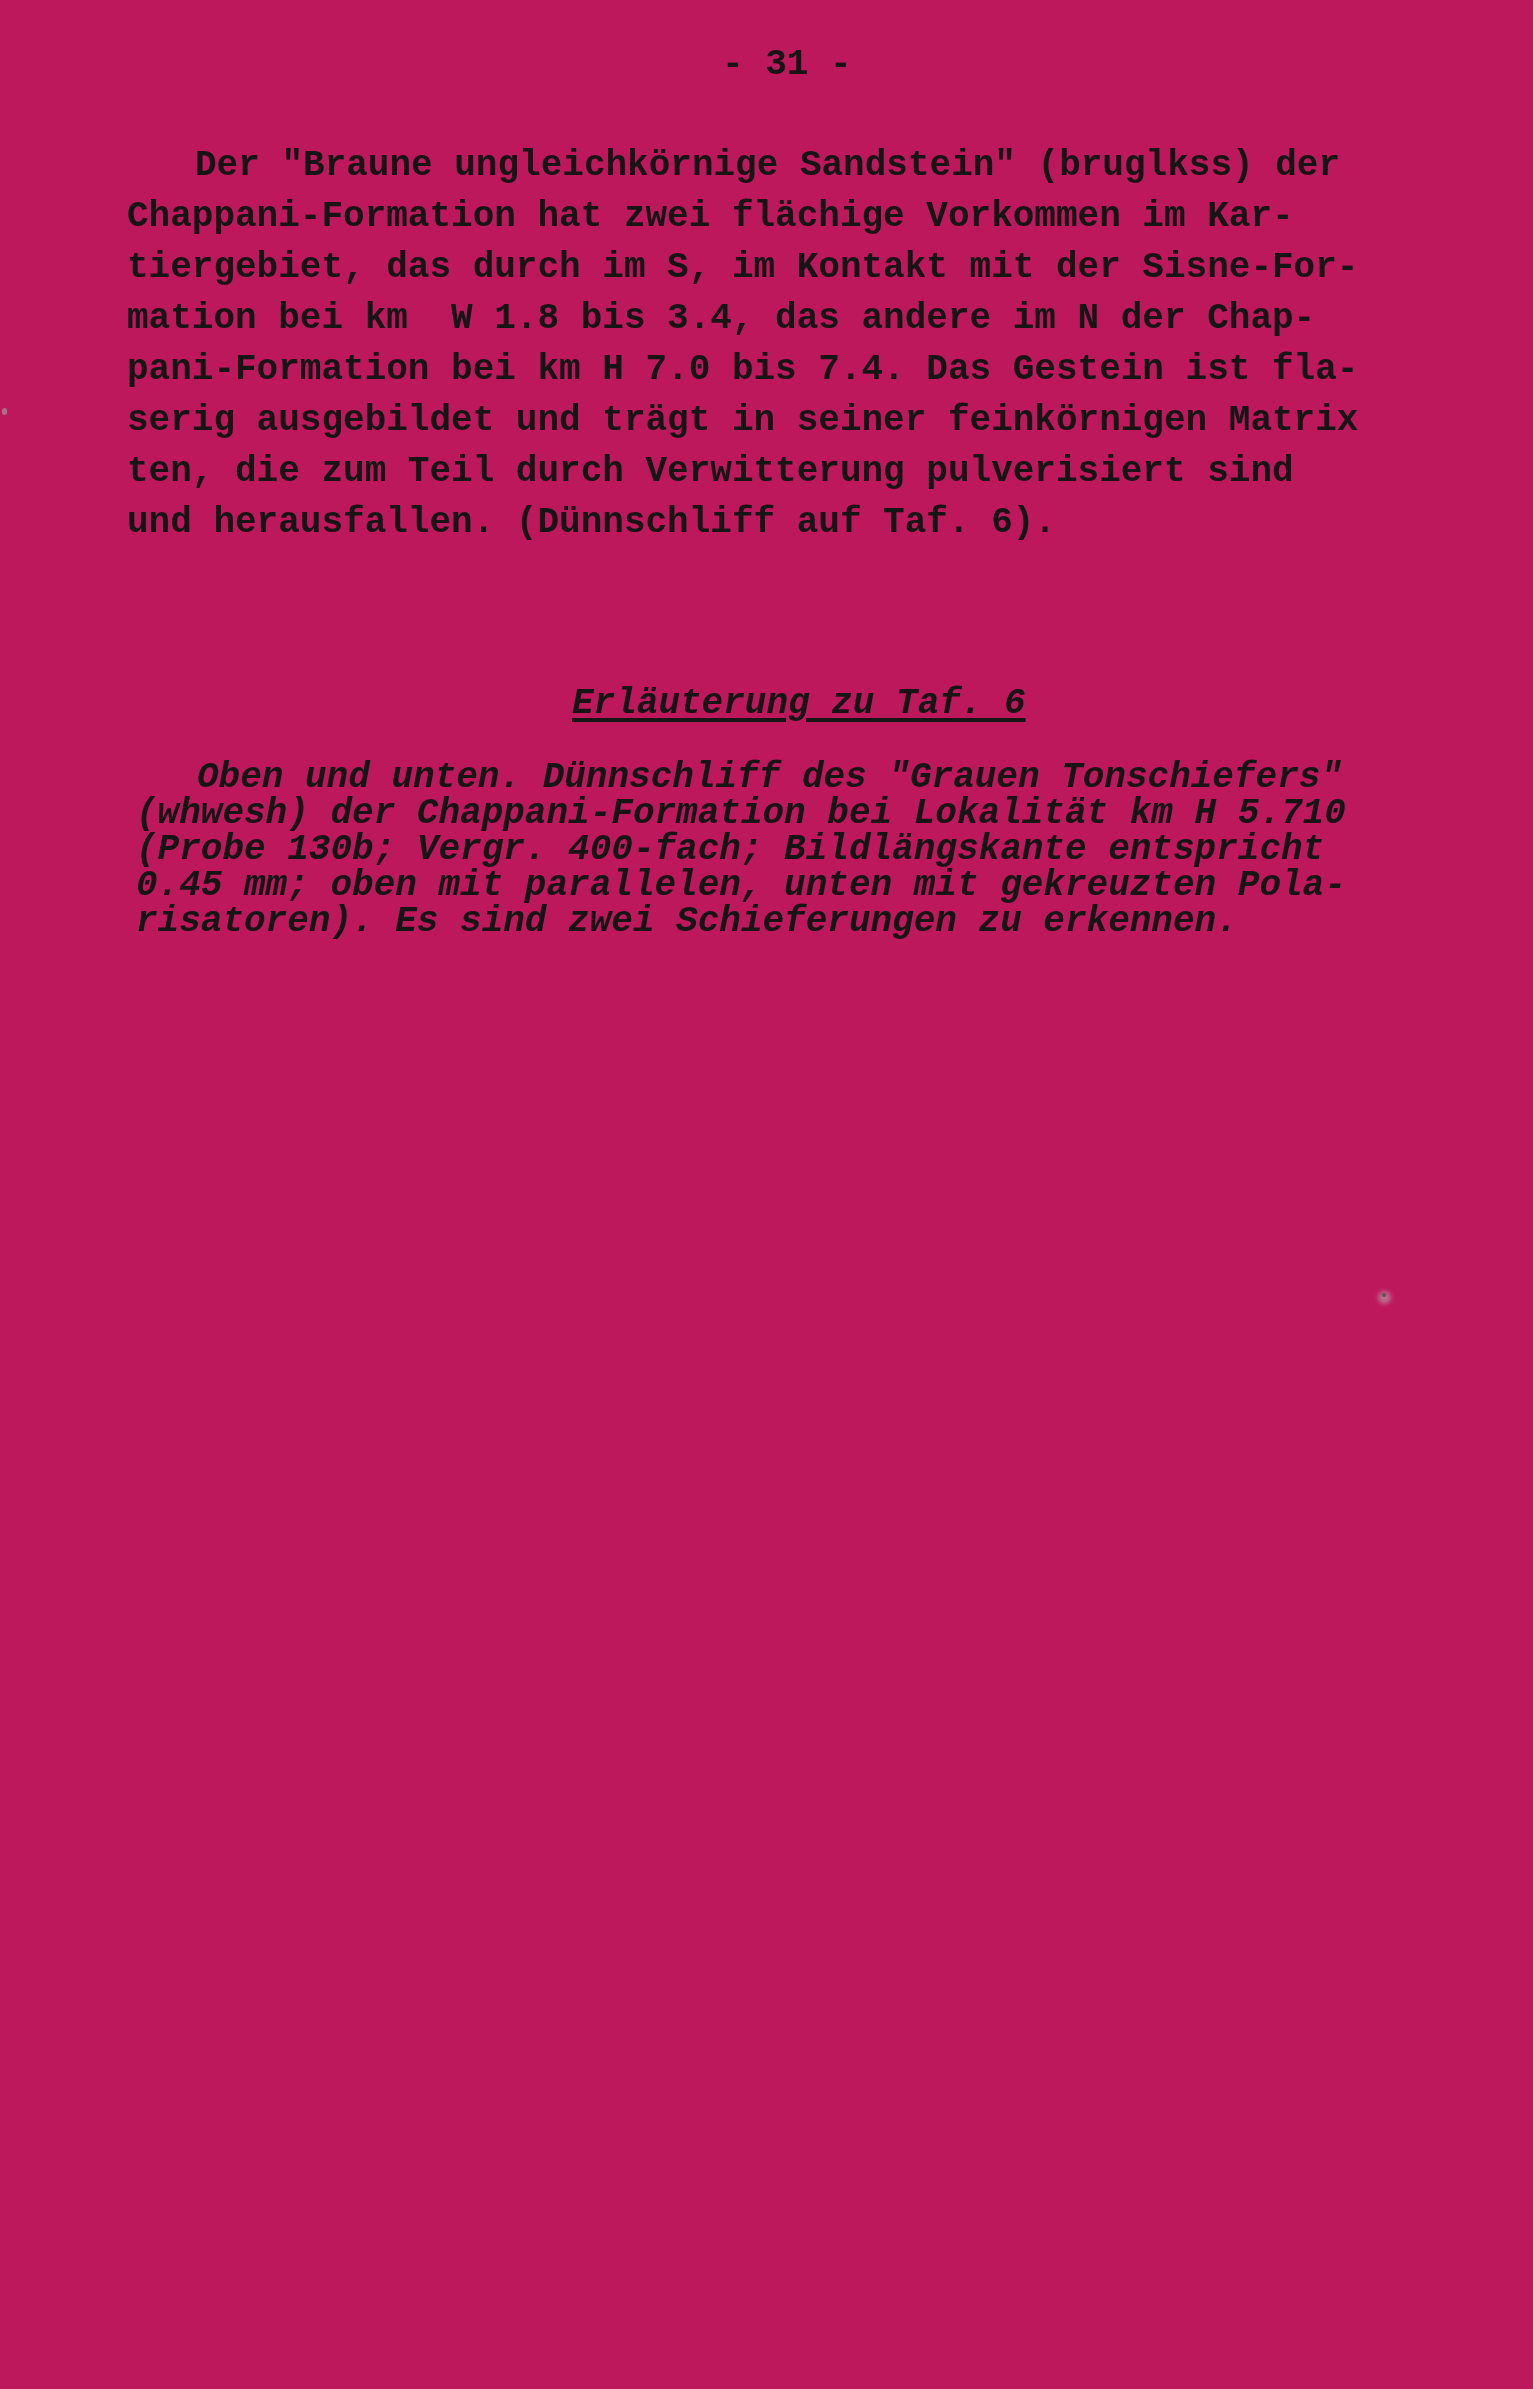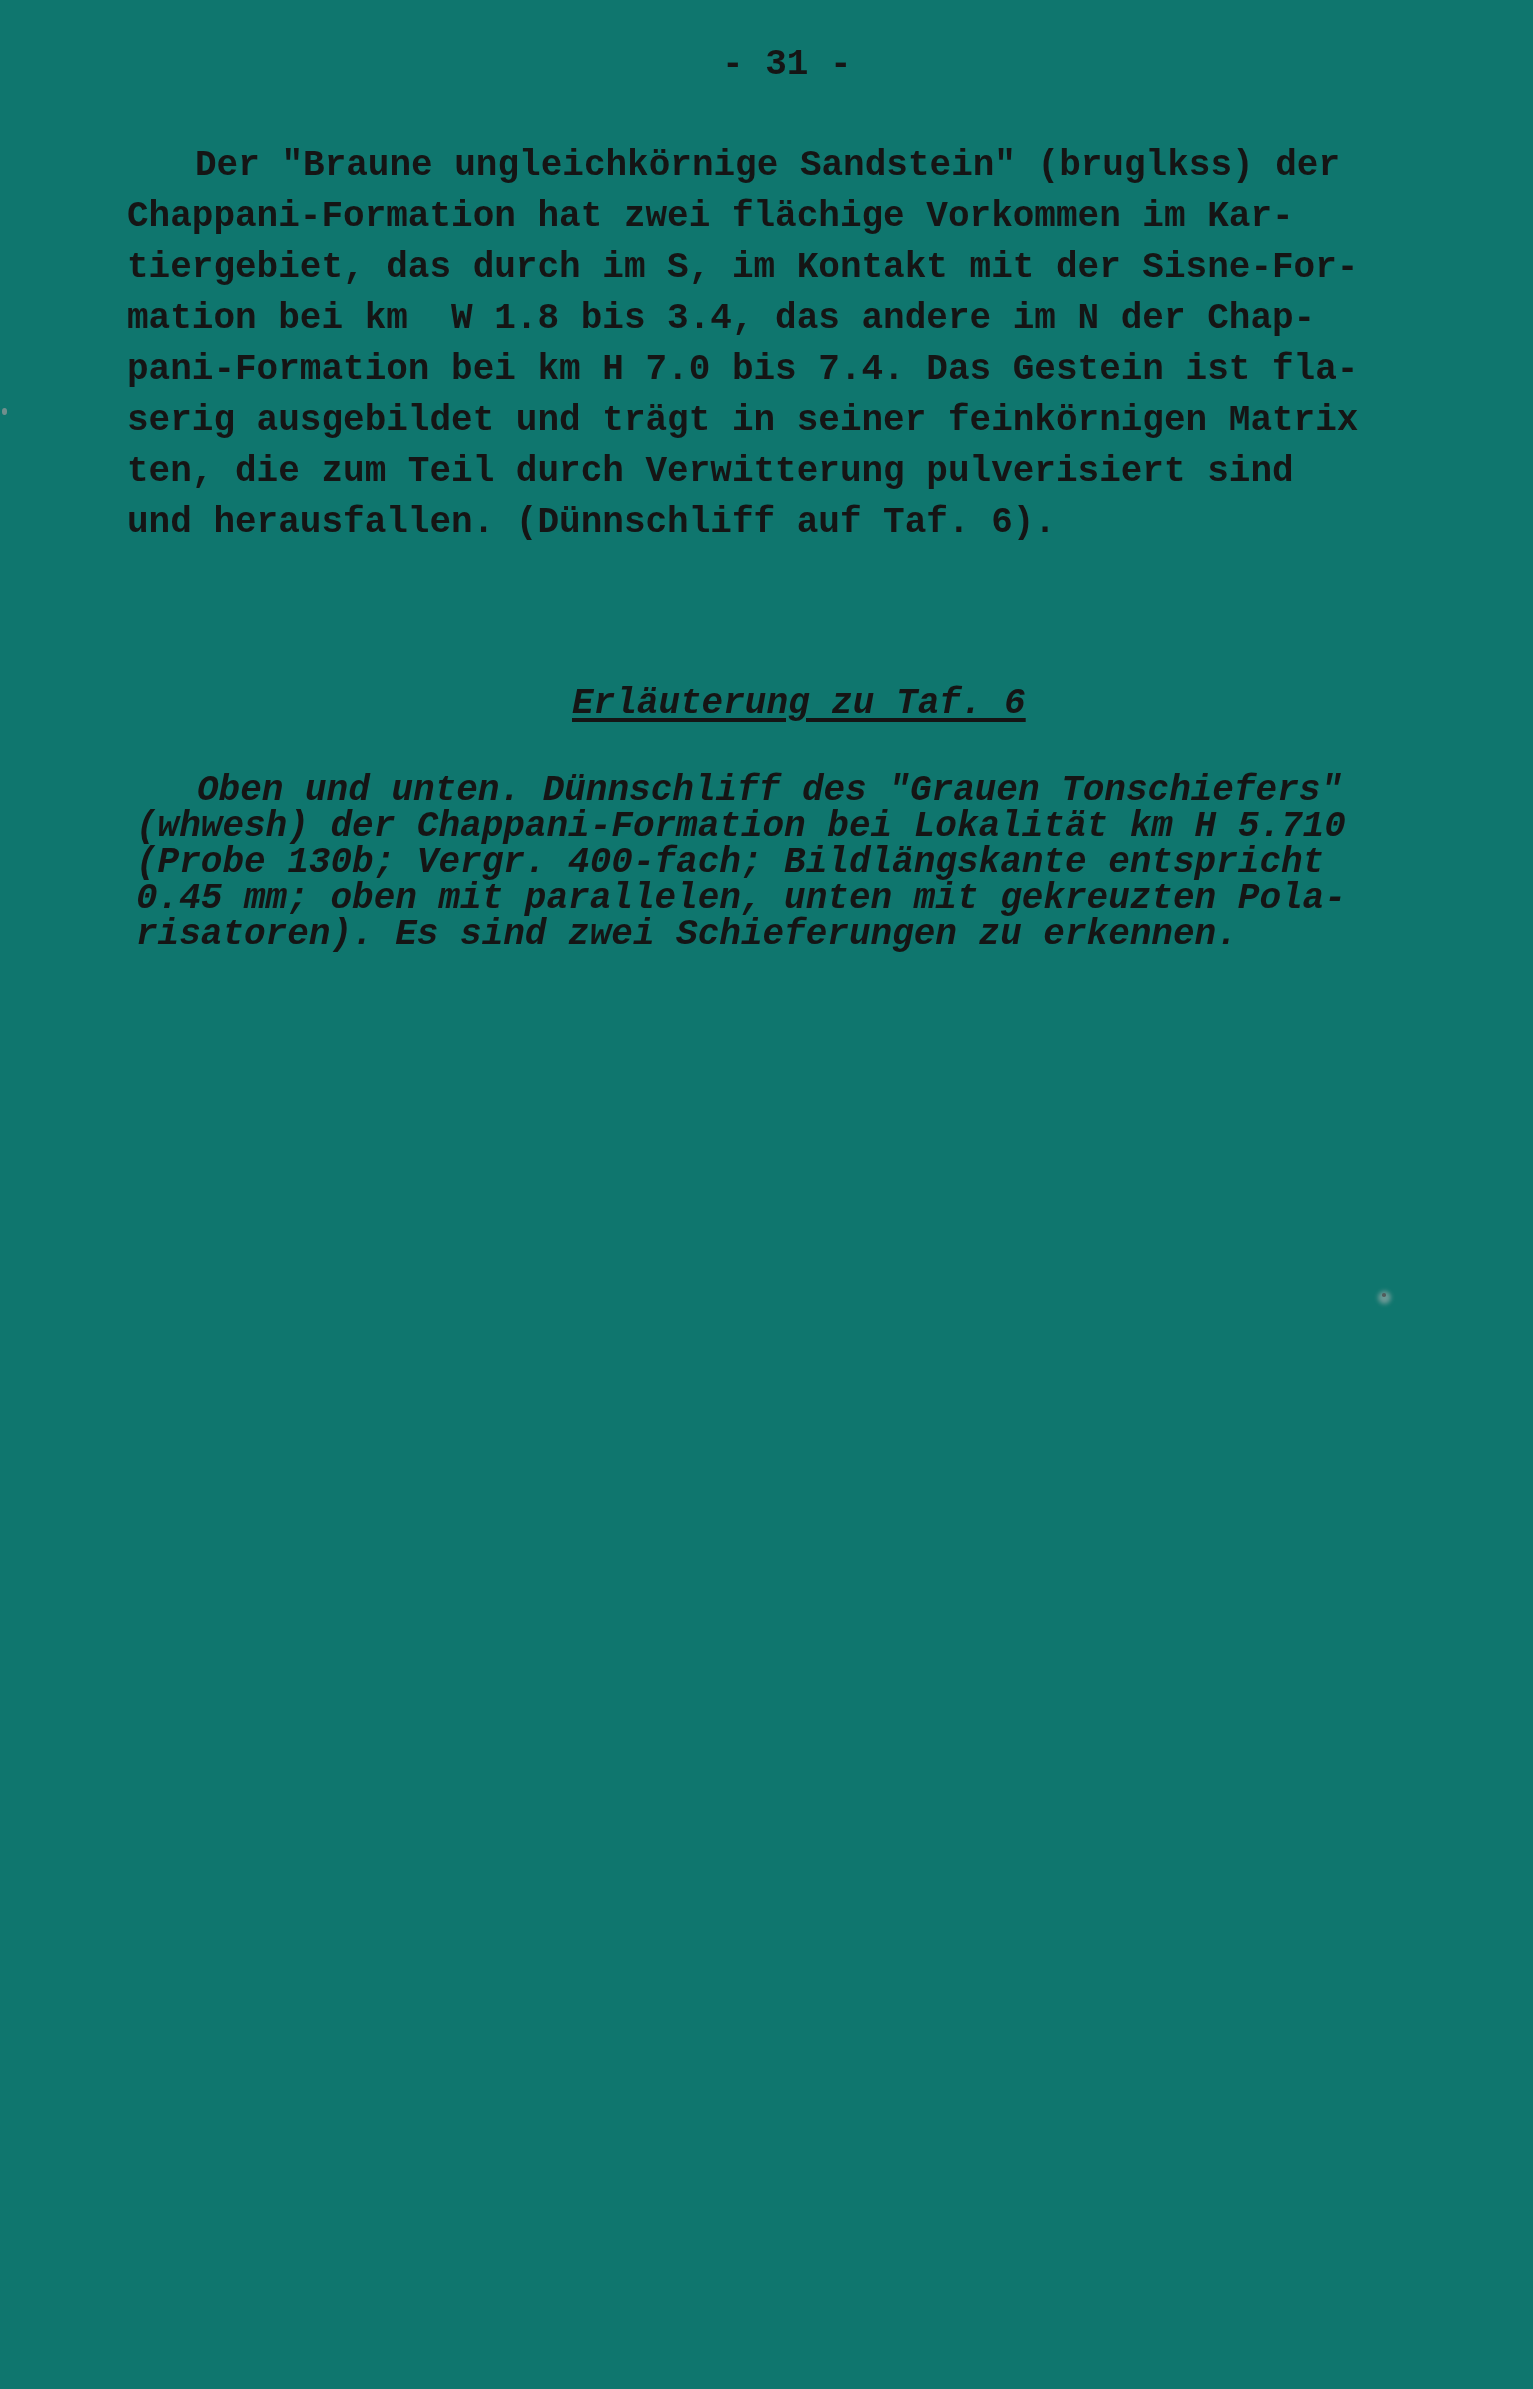--- a/index.html
+++ b/index.html
@@ -4,21 +4,21 @@
 <style>
   html, body {
     margin: 0;
     padding: 0;
     background: #ffffff;
   }
   .page {
     position: relative;
     width: 1533px;
     height: 2389px;
-    background: #0f766e;
+    background: #be185d;
     overflow: hidden;
     font-family: "Liberation Mono", "DejaVu Sans Mono", monospace;
     font-weight: 700;
     color: #151515;
   }
   .abs { position: absolute; }
 
   
   .para { font-size: 36px; }
   .para .line {
@@ -94,21 +94,21 @@
     <div class="line">tiergebiet, das durch im S, im Kontakt mit der Sisne-For-</div>
     <div class="line">mation bei km  W 1.8 bis 3.4, das andere im N der Chap-</div>
     <div class="line">pani-Formation bei km H 7.0 bis 7.4. Das Gestein ist fla-</div>
     <div class="line">serig ausgebildet und trägt in seiner feinkörnigen Matrix</div>
     <div class="line">ten, die zum Teil durch Verwitterung pulverisiert sind</div>
     <div class="line">und herausfallen. (Dünnschliff auf Taf. 6).</div>
   </div>
 
   <div class="abs heading italic" style="left:572px; top:686px;text-align:center;">Erläuterung zu Taf. 6</div>
 
-  <div class="abs para caption italic" style="left:136px; top:760px;margin-top:13px;">
+  <div class="abs para caption italic" style="left:136px; top:760px;">
     <div class="line indent1"><span class="u">Oben und unten</span><span>. Dünnschliff des "Grauen Tonschiefers"</span></div>
     <div class="line">(whwesh) der Chappani-Formation bei Lokalität km H 5.710</div>
     <div class="line">(Probe 130b; Vergr. 400-fach; Bildlängskante entspricht</div>
     <div class="line">0.45 mm; oben mit parallelen, unten mit gekreuzten Pola-</div>
     <div class="line">risatoren). Es sind zwei Schieferungen zu erkennen.</div>
   </div>
 
   <div class="abs speck-left"></div>
   <div class="abs smudge-right"></div>
   <div class="abs smudge-dot"></div>

